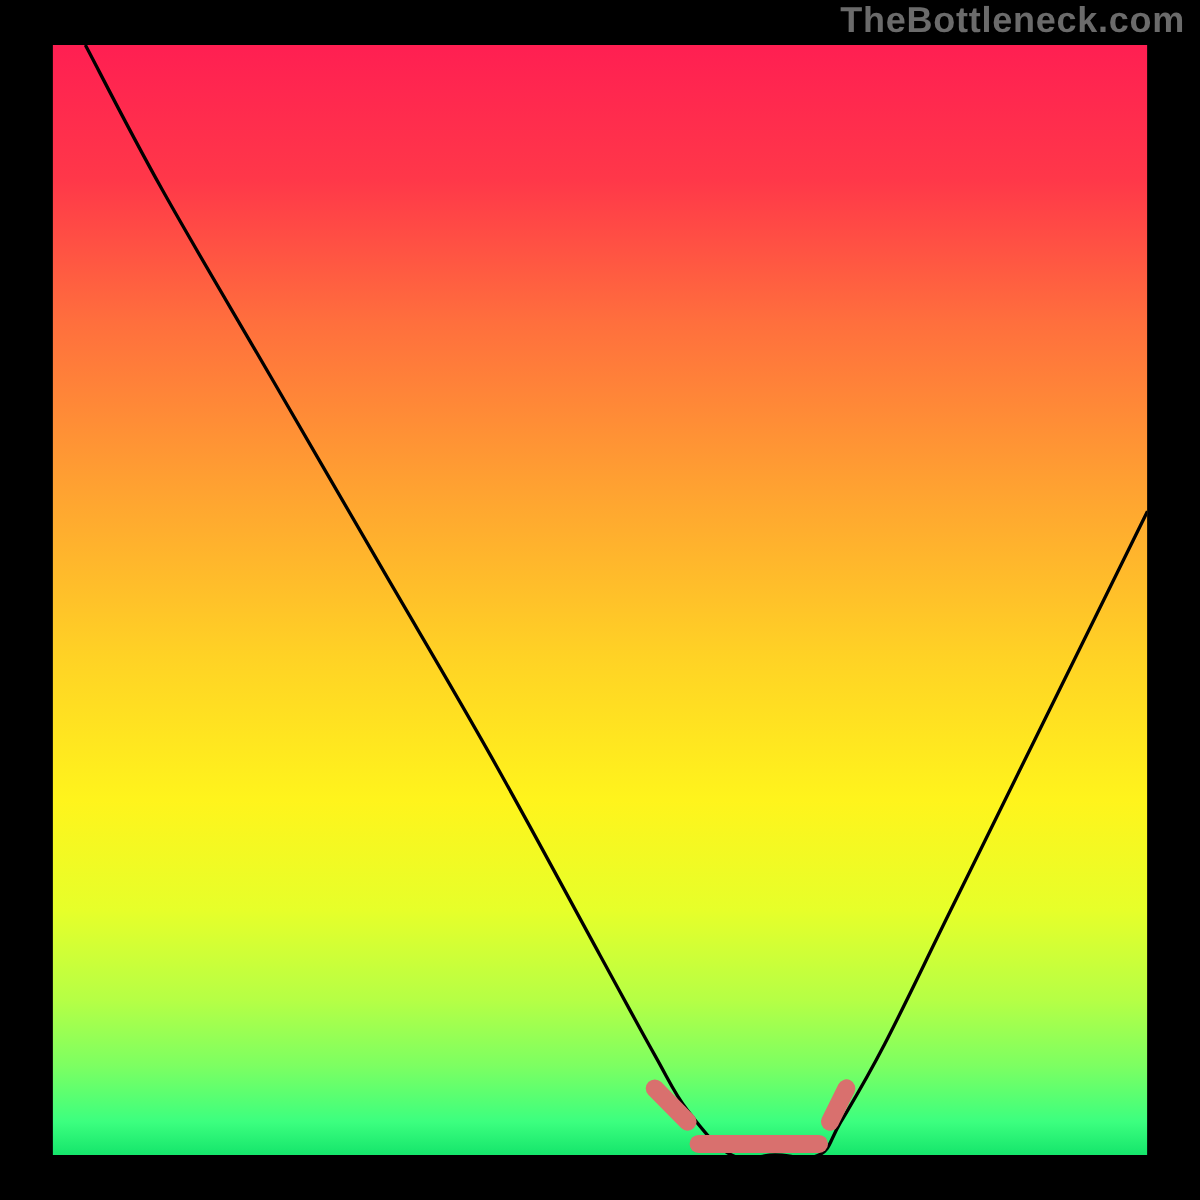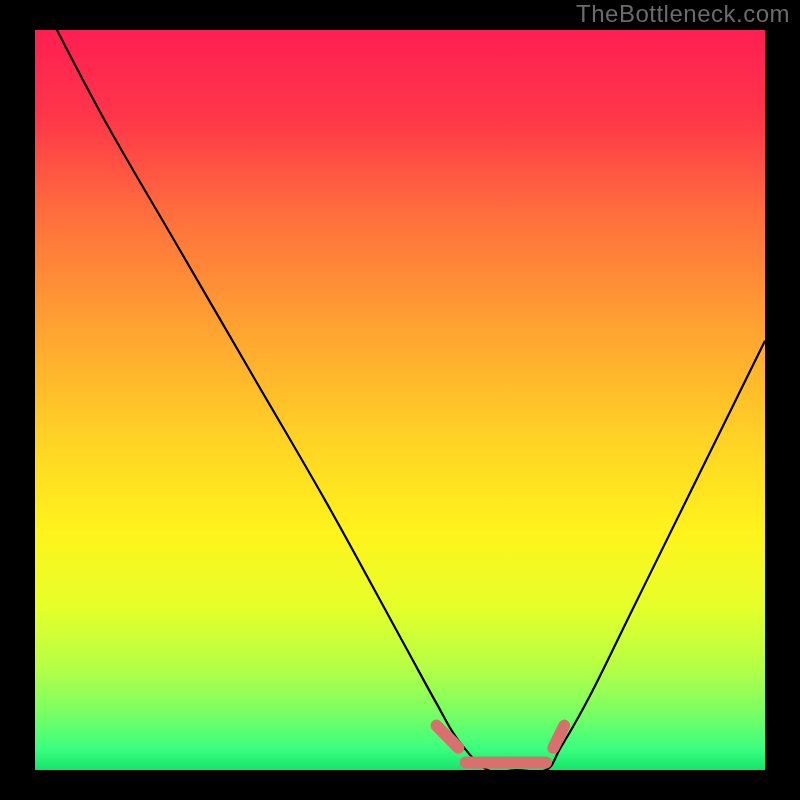--- a/index.html
+++ b/index.html
@@ -16,21 +16,21 @@
     width: 800px;
     height: 800px;
     background: #000;
   }
   .watermark {
     position: absolute;
     top: 0;
     right: 10px;
     color: #6b6b6b;
     font-size: 24px;
-    font-weight: normal;
+    font-weight: bold;
     letter-spacing: 0.5px;
     z-index: 50;
     user-select: none;
   }
   .plot-area {
     position: absolute;
     left: 35px;
     top: 30px;
     width: 730px;
     height: 740px;

